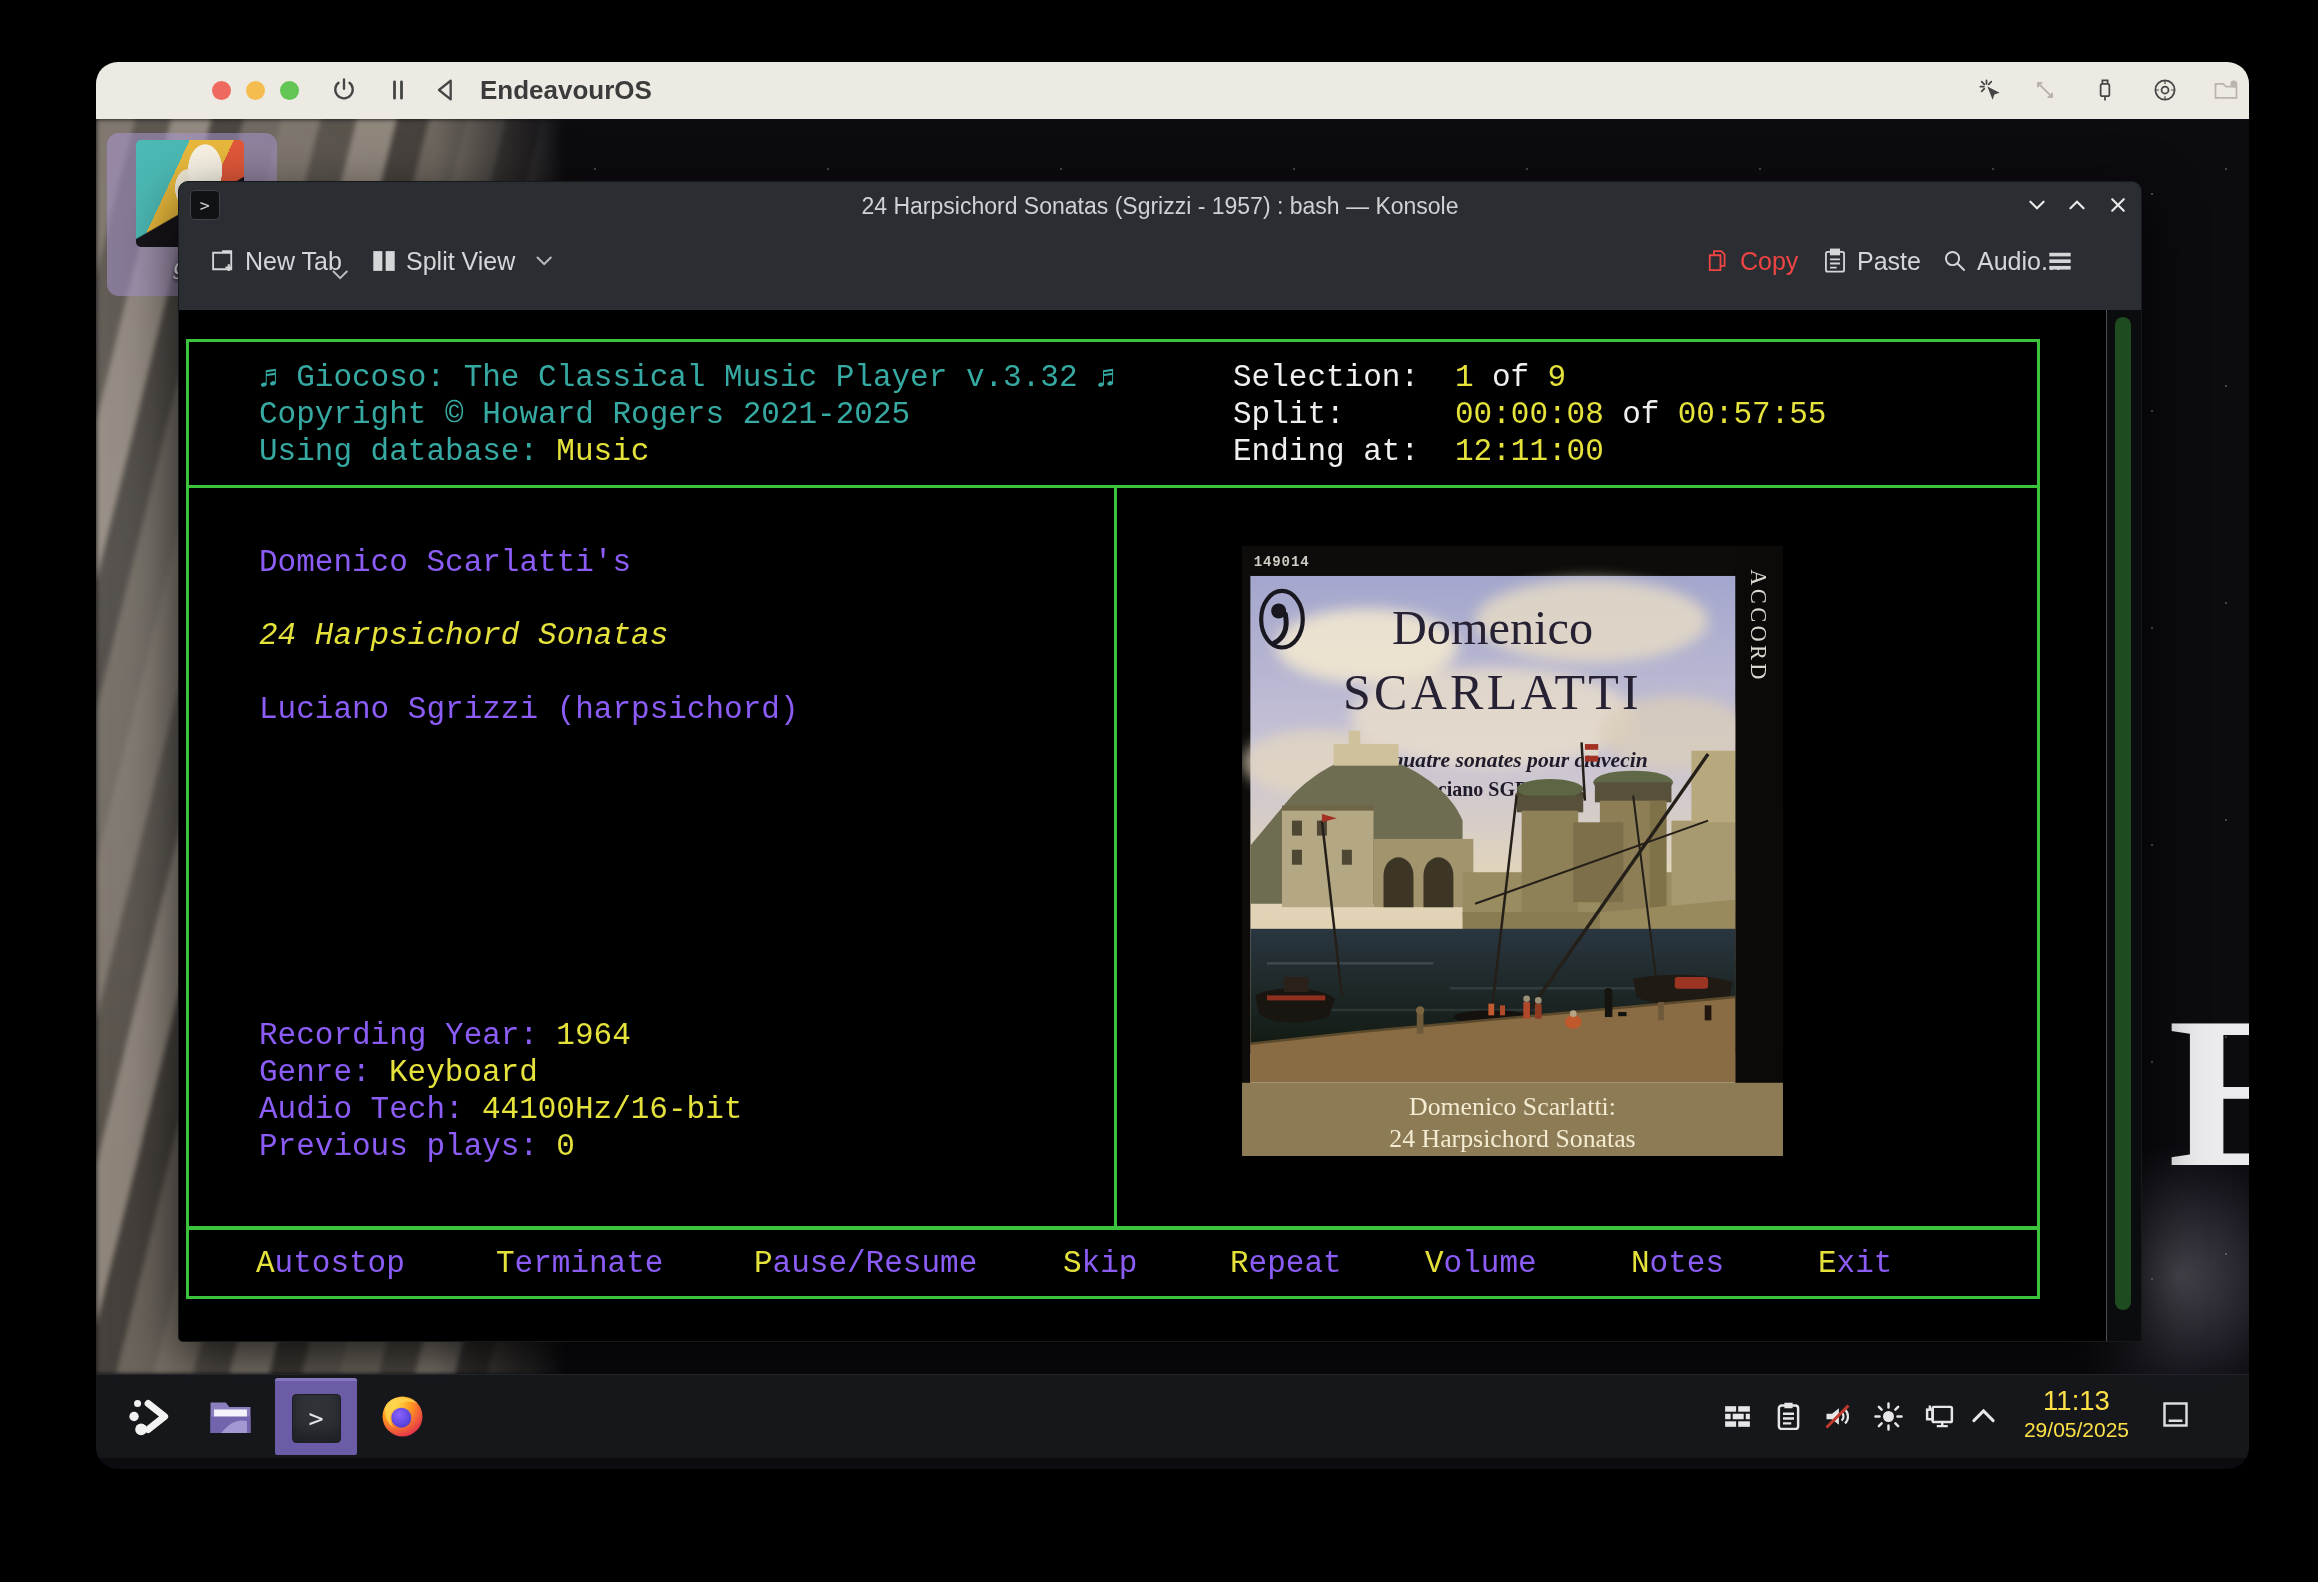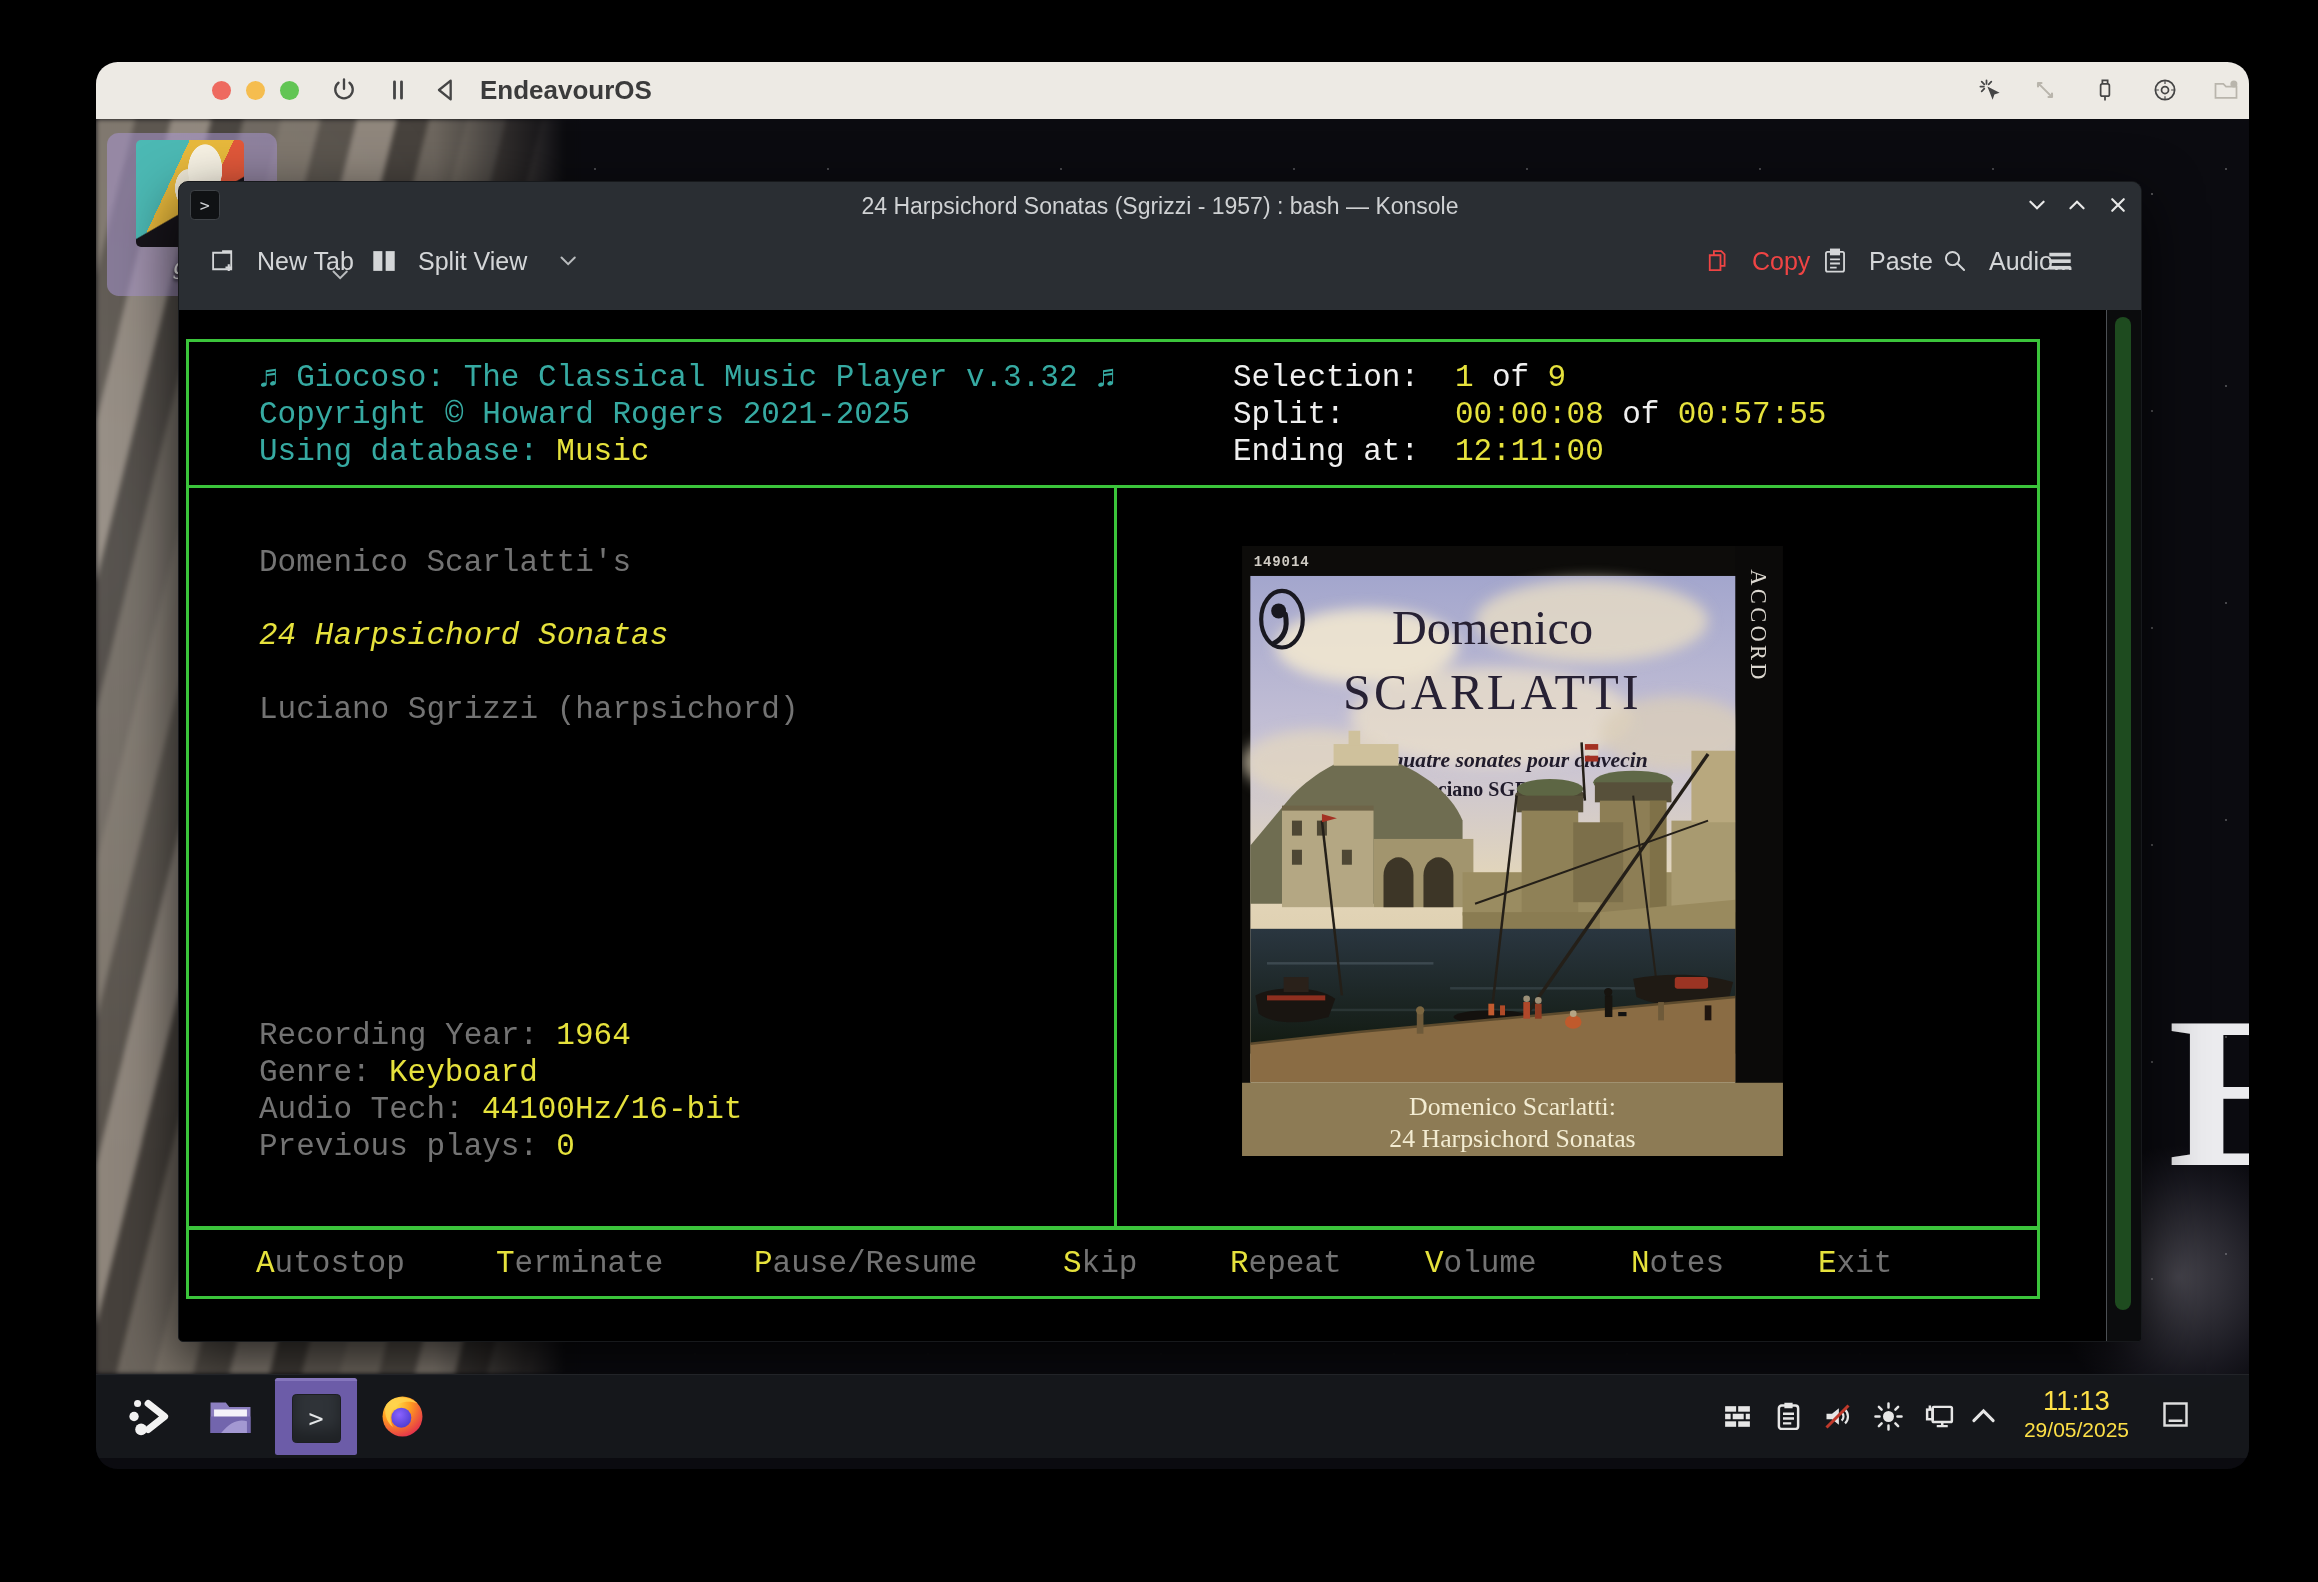--- a/index.html
+++ b/index.html
@@ -53,36 +53,36 @@
   .konsole{position:absolute;left:82px;top:62px;width:1962px;height:1159px;border-radius:10px 10px 5px 5px;
            background:#2a2e33;overflow:hidden;box-shadow:0 20px 58px rgba(0,0,0,.75);border:0.8px solid #17191c;}
   .k-titlebar{position:absolute;left:0;top:0;right:0;height:47px;background:#2a2e33;}
   .k-winicon{position:absolute;left:10.8px;top:8.3px;width:28px;height:28px;border-radius:4.2px;background:#101214;
              border:0.8px solid #3f4347;color:#cfd2d4;font-family:"DejaVu Sans Mono",monospace;font-size:16.7px;
              display:flex;align-items:center;justify-content:center;}
   .k-title{position:absolute;left:0;right:0;top:10.8px;text-align:center;font-size:23px;color:#cfd1d3;}
   .k-ctrl{position:absolute;top:9.2px;width:28px;height:28px;color:#e8e8e8;}
   .k-ctrl svg{width:100%;height:100%;}
   .k-toolbar{position:absolute;left:0;top:47px;right:0;height:64px;background:#2a2e33;}
-  .tb-item{position:absolute;top:0;height:64px;display:flex;align-items:center;gap:20px;
+  .tb-item{position:absolute;top:0;height:64px;display:flex;align-items:center;gap:8px;
            font-size:25px;color:#d4d6d8;white-space:nowrap;}
   .tb-item.dis{color:#ef4444;}
   .tb-item svg{width:28px;height:28px;flex:0 0 auto;}
   .tb-chevron{position:absolute;width:18.3px;height:11.7px;color:#b9bcbe;}
   .tb-chevron svg{width:100%;height:100%;}
   
   .term{position:absolute;left:0;top:128px;width:1962px;height:1048px;background:#000;
         font-family:"Liberation Mono","DejaVu Sans Mono","DejaVu Sans",monospace;font-size:31px;
         border-bottom:2.5px solid #e9e9e9;}
   .tbox{position:absolute;left:6.7px;width:1854px;border:3.3px solid #3bc43b;box-sizing:border-box;}
   .tbox.hdr{top:29px;height:149px;}
   .tbox.main{top:175px;height:745px;}
   .tbox.menubox{top:916px;height:73px;}
   .vdiv{position:absolute;left:935px;top:175px;width:3.3px;height:745px;background:#3bc43b;}
-  .teal{color:#36aaa2;}  .grn{color:#737373;}  .y{color:#e6e23c;}  .w{color:#efefef;}
+  .teal{color:#36aaa2;}  .grn{color:#8b5cf6;}  .y{color:#e6e23c;}  .w{color:#efefef;}
   .sp{margin-left:18.3px;}  .g{margin-left:18.3px;}
   .hdrL{position:absolute;left:80px;top:49px;line-height:37px;}
   .hdrR{position:absolute;left:1054px;top:49px;line-height:37px;color:#efefef;}
   .hdrR .lbl{display:inline-block;width:222px;}
   .np{position:absolute;left:80px;line-height:37px;}
   .np.l1{top:234px;}  .np.l2{top:307px;font-style:italic;}  .np.l3{top:381px;}
   .npdetails{position:absolute;left:80px;top:707px;line-height:37px;}
   .mitem{position:absolute;top:935px;line-height:37px;white-space:pre;}
   
   .sbar{position:absolute;right:0;top:0;width:35px;height:100%;background:#0b0c0d;border-left:1.7px solid #4c5054;box-sizing:border-box;}

